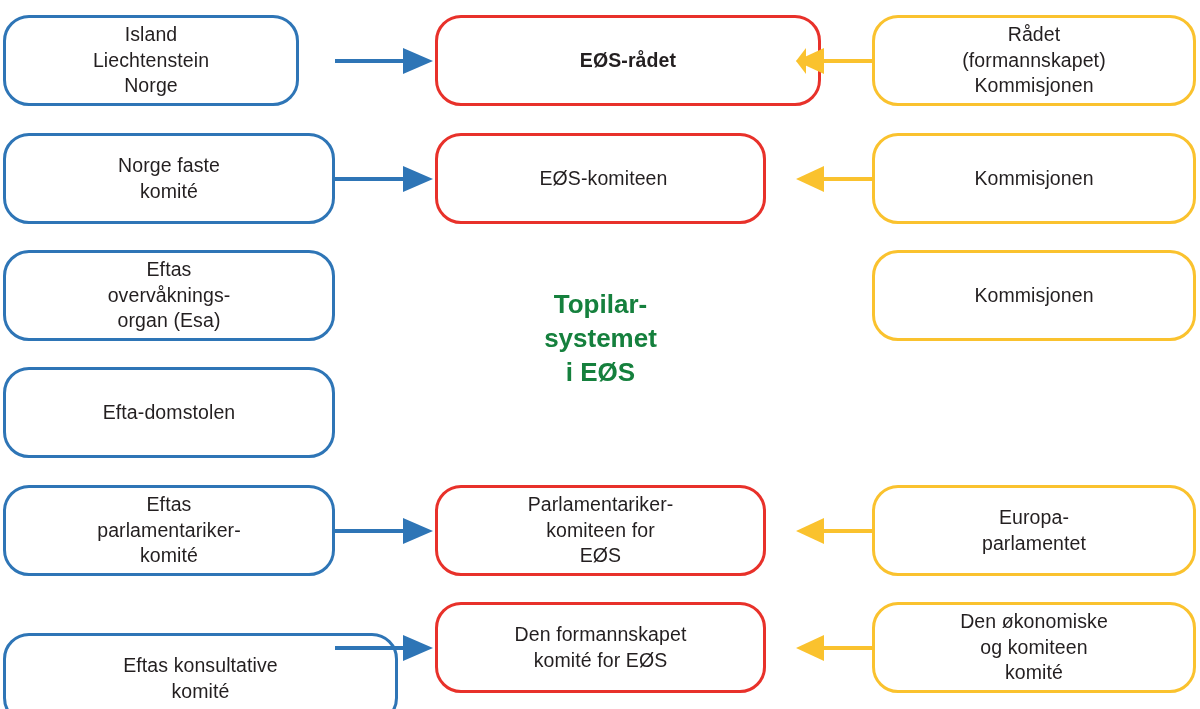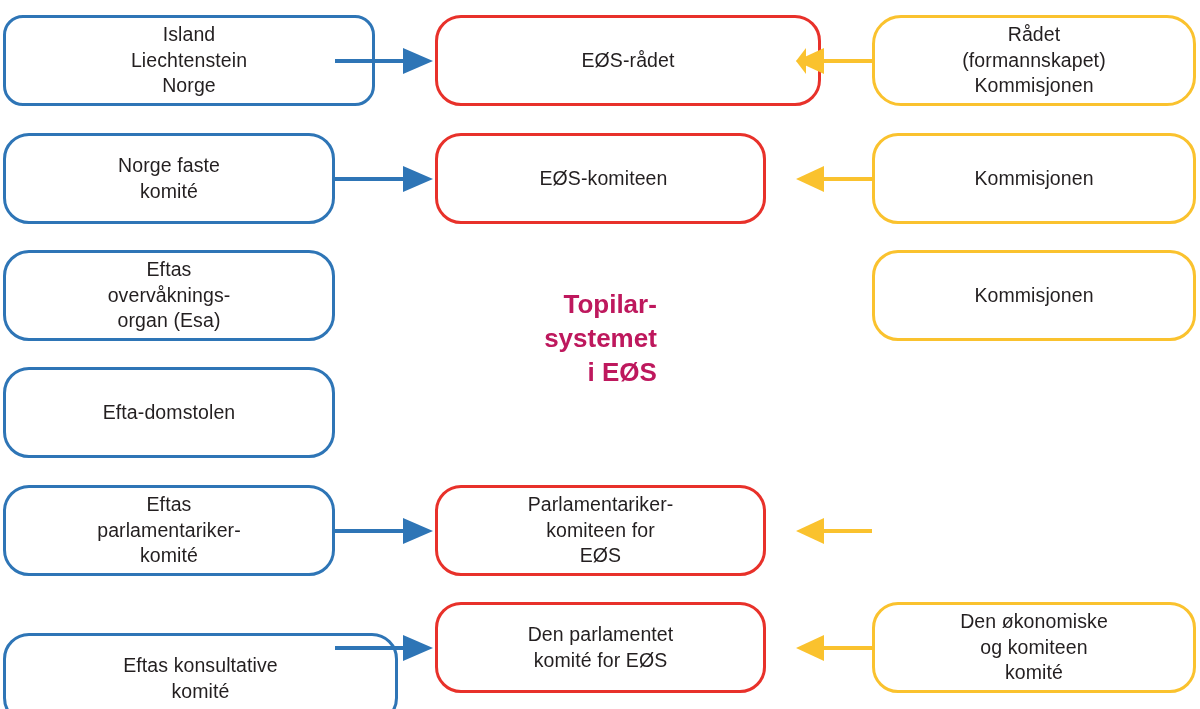--- a/index.html
+++ b/index.html
@@ -46,66 +46,66 @@
   .efta   { border-color: #2e75b6; }   
   .eos    { border-color: #e8312a; }   
   .eu     { border-color: #fac22e; }   
 
   
   .center-title {
     position: absolute;
     display: flex;
     align-items: center;
     justify-content: center;
-    text-align: right;
+    text-align: center;
     font-weight: bold;
     font-size: 26px;
     line-height: 1.32;
-    color: #be185d;
+    color: #15803d;
     white-space: pre-line;
   }
 
   
   .arrow {
     position: absolute;
     pointer-events: none;
   }
   .arrow svg { display: block; }
 </style>
 </head>
 <body>
 
 <div id="diagram">
 
-  <div class="node efta" style="left:3px; top:15px; width:372px; height:91px;border-radius:20px;">
+  <div class="node efta" style="left:3px; top:15px; width:296px; height:91px;">
     <span class="label">Island
 Liechtenstein
 Norge</span>
   </div>
 
   <div class="arrow" style="left:335px; top:46px; width:100px; height:30px;">
     <svg width="100" height="30" viewBox="0 0 100 30">
       <line x1="0" y1="15" x2="72" y2="15" stroke="#2e75b6" stroke-width="4"></line>
       <polygon points="68,2 98,15 68,28" fill="#2e75b6"></polygon>
     </svg>
   </div>
 
-  <div class="node eos" style="left:435px; top:15px; width:386px; height:91px;">
+  <div class="node eos" style="left:435px; top:15px; width:386px; height:91px;font-weight:bold;">
     <span class="label">EØS-rådet</span>
   </div>
 
   <div class="arrow" style="left:796px; top:46px; width:78px; height:30px;">
     <svg width="78" height="30" viewBox="0 0 78 30">
       <line x1="76" y1="15" x2="8" y2="15" stroke="#fac22e" stroke-width="4"></line>
       <polygon points="10,2 10,28 0,15" fill="#fac22e"></polygon>
       <polygon points="28,2 28,28 0,15" fill="#fac22e"></polygon>
     </svg>
   </div>
 
-  <div class="node eu" style="left:872px; top:15px; width:324px; height:91px;border-radius:29px;">
+  <div class="node eu" style="left:872px; top:15px; width:324px; height:91px;">
     <span class="label">Rådet
 (formannskapet)
 Kommisjonen</span>
   </div>
 
   <div class="node efta" style="left:3px; top:133px; width:332px; height:91px;">
     <span class="label">Norge faste
 komité</span>
   </div>
 
@@ -169,35 +169,39 @@
 EØS</span>
   </div>
 
   <div class="arrow" style="left:796px; top:516px; width:78px; height:30px;">
     <svg width="78" height="30" viewBox="0 0 78 30">
       <line x1="76" y1="15" x2="8" y2="15" stroke="#fac22e" stroke-width="4"></line>
       <polygon points="28,2 28,28 0,15" fill="#fac22e"></polygon>
     </svg>
   </div>
 
+  <div class="node eu" style="left:872px; top:485px; width:324px; height:91px;">
+    <span class="label">Europa-
+parlamentet</span>
+  </div>
 
   <div class="node efta" style="left:3px; top:602px; width:395px; height:91px;margin-top:31px;">
     <span class="label">Eftas konsultative
 komité</span>
   </div>
 
   <div class="arrow" style="left:335px; top:633px; width:100px; height:30px;">
     <svg width="100" height="30" viewBox="0 0 100 30">
       <line x1="0" y1="15" x2="72" y2="15" stroke="#2e75b6" stroke-width="4"></line>
       <polygon points="68,2 98,15 68,28" fill="#2e75b6"></polygon>
     </svg>
   </div>
 
   <div class="node eos" style="left:435px; top:602px; width:331px; height:91px;">
-    <span class="label">Den parlamentet
+    <span class="label">Den formannskapet
 komité for EØS</span>
   </div>
 
   <div class="arrow" style="left:796px; top:633px; width:78px; height:30px;">
     <svg width="78" height="30" viewBox="0 0 78 30">
       <line x1="76" y1="15" x2="8" y2="15" stroke="#fac22e" stroke-width="4"></line>
       <polygon points="28,2 28,28 0,15" fill="#fac22e"></polygon>
     </svg>
   </div>
 

